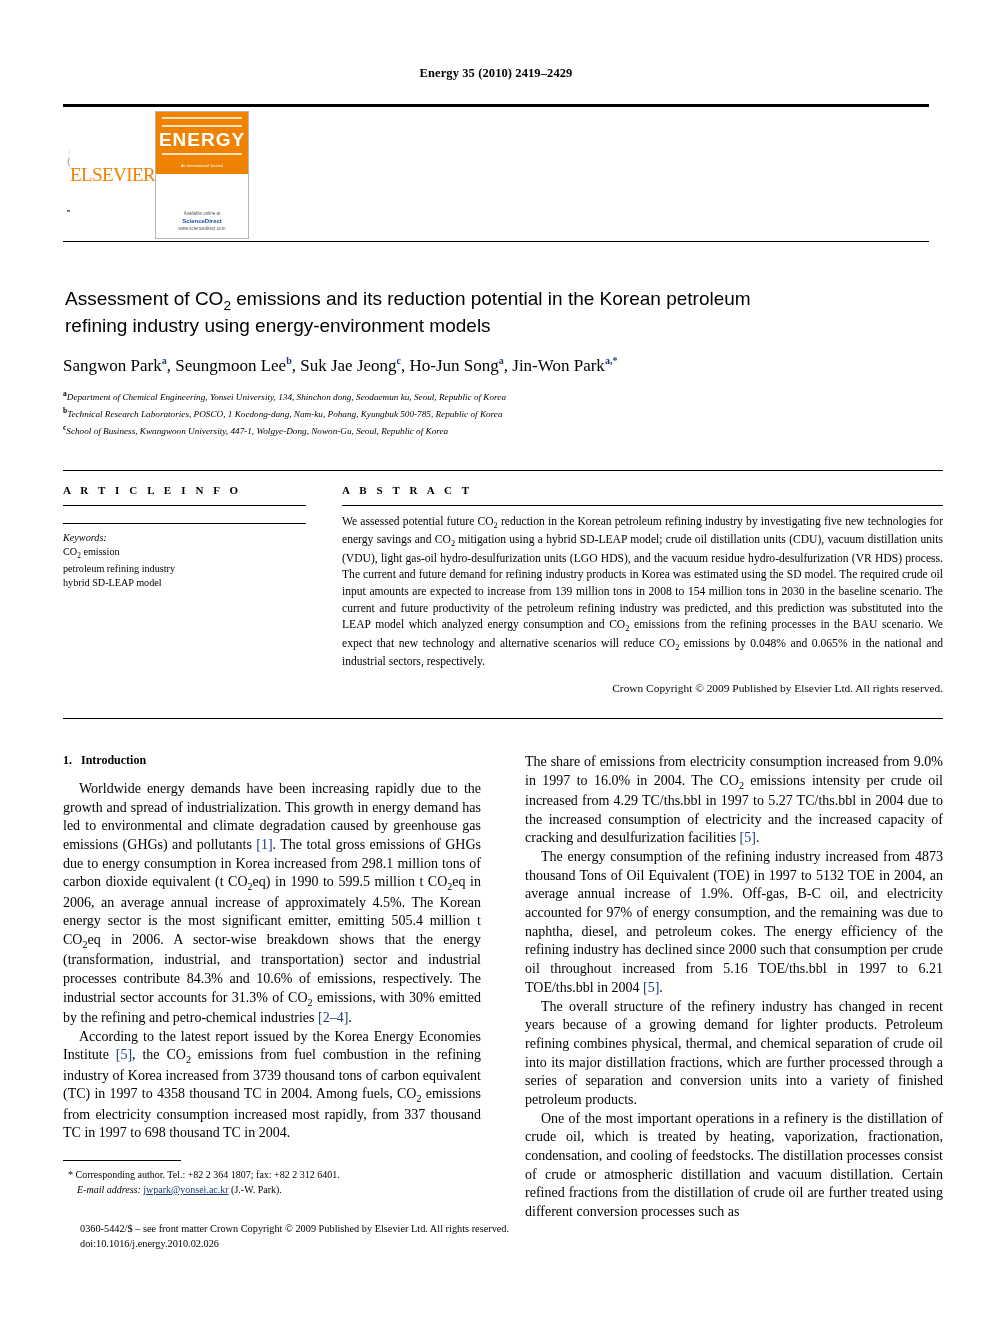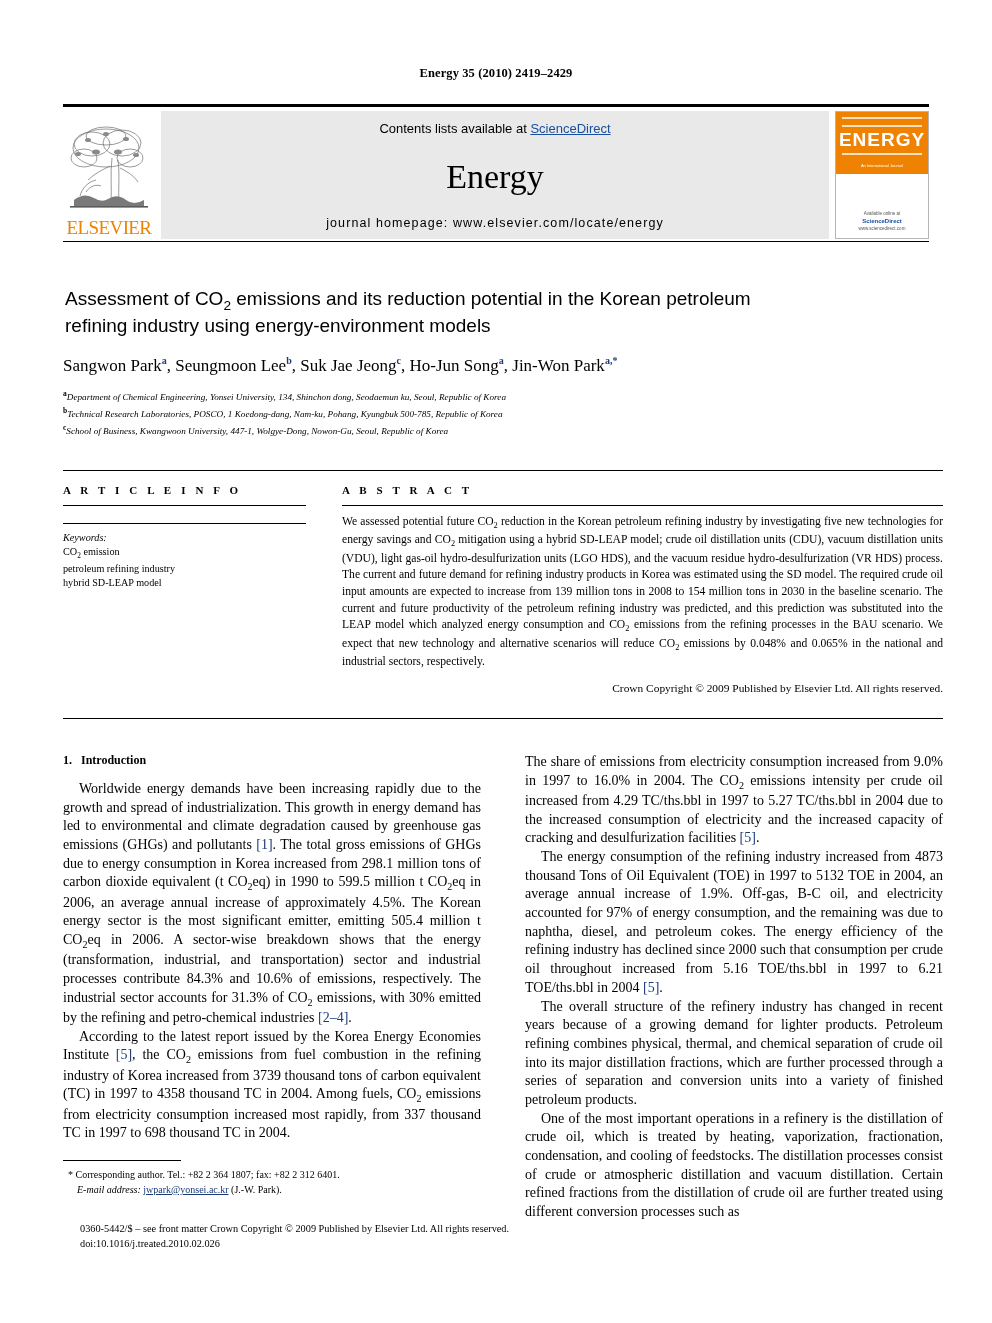--- a/index.html
+++ b/index.html
@@ -45,21 +45,20 @@
   .header-inner {
     display: flex;
     align-items: stretch;
     height: 128px;
     margin-top: 4px;
   }
   .elsevier-logo {
     width: 92px;
     flex: 0 0 92px;
     display: flex;
-    flex-direction: column;
     justify-content: flex-end;
     align-items: center;
     padding-bottom: 2px;
   }
   .tree-box {
     width: 86px;
     height: 96px;
     position: relative;
     overflow: hidden;
   }
@@ -351,27 +350,20 @@
             </g>
             <g fill="#7a7a7a">
               <path d="M8 78 q10 -8 20 -2 q8 5 14 1 q9 -6 18 1 q8 6 18 0 l0 6 l-70 0 z"></path>
             </g>
             <rect x="4" y="84" width="78" height="1.6" fill="#5a5a5a"></rect>
           </svg>
         </div>
         <div class="elsevier-word">ELSEVIER</div>
       </div>
 
-      <div class="journal-banner">
-        <div class="contents-line">
-          <span>Contents lists available at </span><a class="sciencedirect" href="#">ScienceDirect</a>
-        </div>
-        <div class="journal-name">Energy</div>
-        <div class="homepage-line">journal homepage: www.elsevier.com/locate/energy</div>
-      </div>
 
       <div class="cover-thumb">
         <div class="cover-top">
           <div class="cover-microline" style="top:5px;"></div>
           <div class="cover-microline" style="top:13px;"></div>
           <div class="cover-energy">ENERGY</div>
           <div class="cover-microline" style="top:41px;"></div>
           <div class="cover-sub">An International Journal</div>
         </div>
         <div class="cover-bottom">
@@ -477,16 +469,16 @@
     </div>
     <div class="fn-text" style="padding-left:14px;">
       <span class="fn-email-label">E-mail address:</span>
       <a class="link" href="#">jwpark@yonsei.ac.kr</a>
       <span>(J.-W. Park).</span>
     </div>
   </div>
 
   <div class="colophon">
     <div>0360-5442/$ – see front matter Crown Copyright © 2009 Published by Elsevier Ltd. All rights reserved.</div>
-    <div>doi:10.1016/j.treated.2010.02.026</div>
+    <div>doi:10.1016/j.energy.2010.02.026</div>
   </div>
 
 </div>
 
 </body></html>

